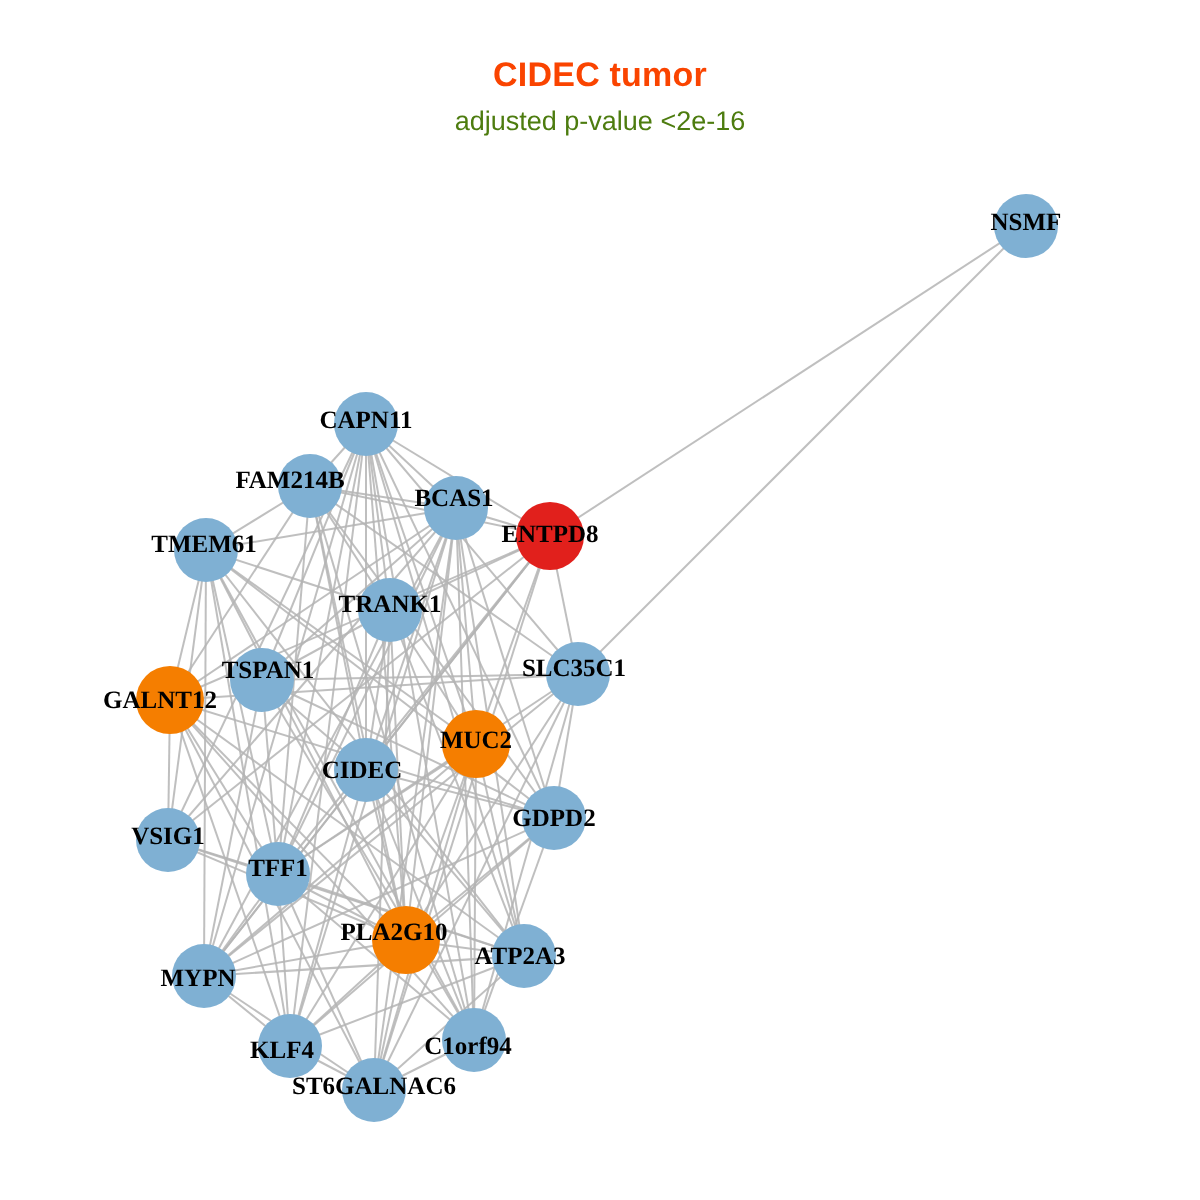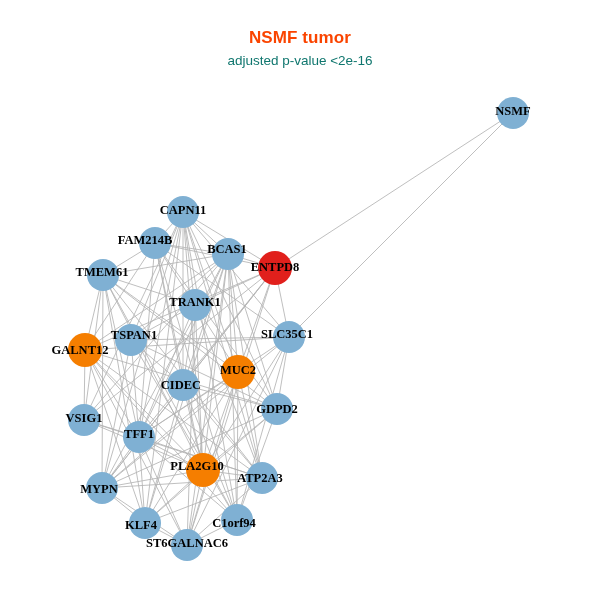--- a/index.html
+++ b/index.html
@@ -44,21 +44,21 @@
     font-weight: bold;
     color: #FA4400;
     letter-spacing: 0.1px;
   }
   .chart-subtitle {
     margin: 0;
     padding-top: 5px;
     font-family: "Liberation Sans", sans-serif;
     font-size: 13.5px;
     font-weight: normal;
-    color: #0f766e;
+    color: #4d7c0f;
   }
   .node-label {
     font-family: "Liberation Serif", serif;
     font-size: 12.5px;
     font-weight: bold;
     fill: #000000;
     paint-order: stroke;
     dominant-baseline: middle;
   }
   .edge-line {
@@ -250,17 +250,17 @@
         <text x="197" y="467" text-anchor="middle" class="node-label" fill="#000000">PLA2G10</text>
         <text x="260" y="479" text-anchor="middle" class="node-label" fill="#000000">ATP2A3</text>
         <text x="99" y="490" text-anchor="middle" class="node-label" fill="#000000">MYPN</text>
         <text x="141" y="526" text-anchor="middle" class="node-label" fill="#000000">KLF4</text>
         <text x="234" y="524" text-anchor="middle" class="node-label" fill="#000000">C1orf94</text>
         <text x="187" y="544" text-anchor="middle" class="node-label" fill="#000000">ST6GALNAC6</text>
       </g>
   </svg>
 
   <div class="title-block">
-    <h1 class="chart-title">NSMF tumor</h1>
+    <h1 class="chart-title">CIDEC tumor</h1>
     <p class="chart-subtitle">adjusted p-value &lt;2e-16</p>
   </div>
 
 </div>
 
 </body></html>

